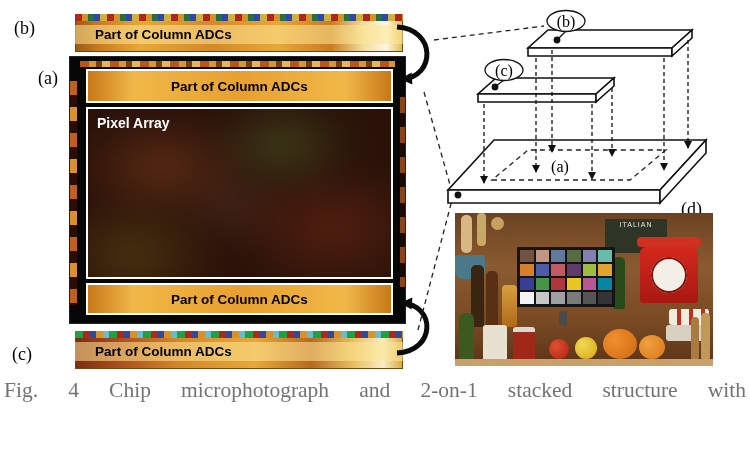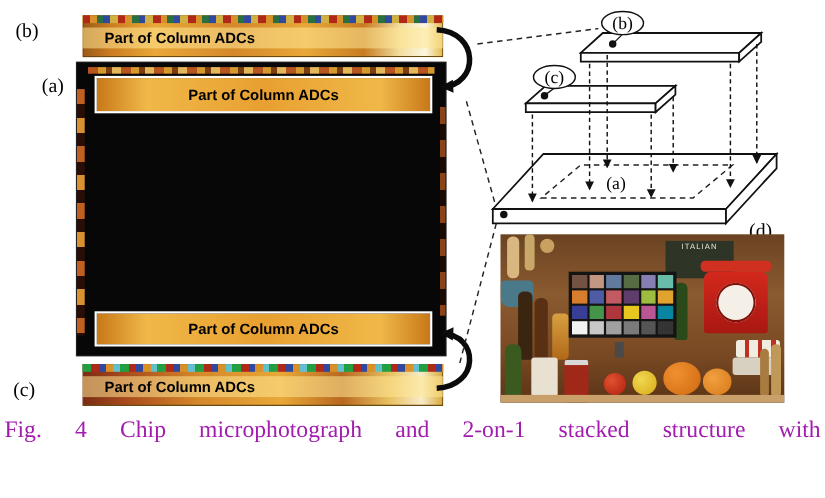--- a/index.html
+++ b/index.html
@@ -78,41 +78,45 @@
     background:linear-gradient(180deg,#6b4322 0%,#8a5a30 35%,#7a4a24 70%,#5a3416 100%);}
   .sample .shape{position:absolute;}
   .cc{display:grid;grid-template-columns:repeat(6,1fr);gap:2px;padding:3px;
     background:#141414;width:92px;}
   .cc-cell{height:12px;}
   .italian-box{background:#2e3526;color:#e8e4d8;
     font-family:"Liberation Sans",sans-serif;font-size:7px;letter-spacing:1px;
     display:flex;align-items:flex-start;justify-content:center;padding-top:2px;}
 
   
-  .caption{left:4px;top:374px;width:742px;color:#a21caf;
+  .caption{left:4px;top:374px;width:742px;color:#737373;
     font-family:"Liberation Serif",serif;font-size:21.5px;line-height:32px;}
   .caption .jline{display:block;text-align:justify;text-align-last:justify;}
 </style>
 </head>
 <body>
 
 <div class="abs side-label" style="left:14px;top:18px">(b)</div>
 
 <div class="abs strip" style="top:14px">
   <div class="strip-mosaic"></div>
   <div class="strip-lightband"></div>
   <div class="strip-text">Part of Column ADCs</div>
 </div>
 
 <div class="abs side-label" style="left:38px;top:68px">(a)</div>
 
 <div class="abs chip">
   <div class="chip-edge-mosaic"></div>
   <div class="adc-band band-top">
     <span>Part of Column ADCs</span>
+  </div>
+  <div class="pixel-array">
+    <div class="pa-blur"></div>
+    <span class="pa-label">Pixel Array</span>
   </div>
   <div class="adc-band band-bottom">
     <span>Part of Column ADCs</span>
   </div>
   <div class="chip-left-pads"></div>
   <div class="chip-right-pads"></div>
 </div>
 
 <div class="abs side-label" style="left:12px;top:344px">(c)</div>
 

